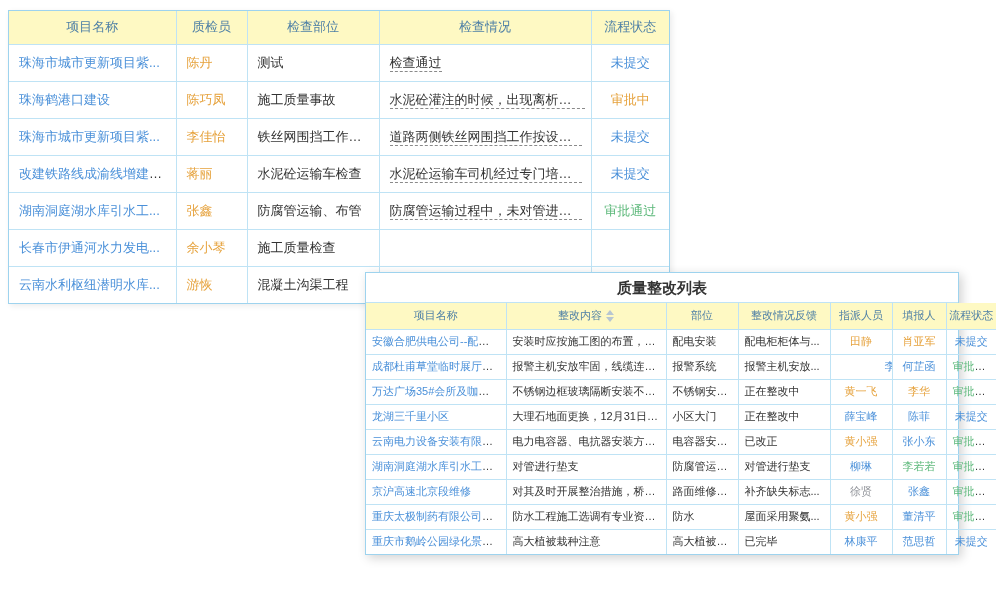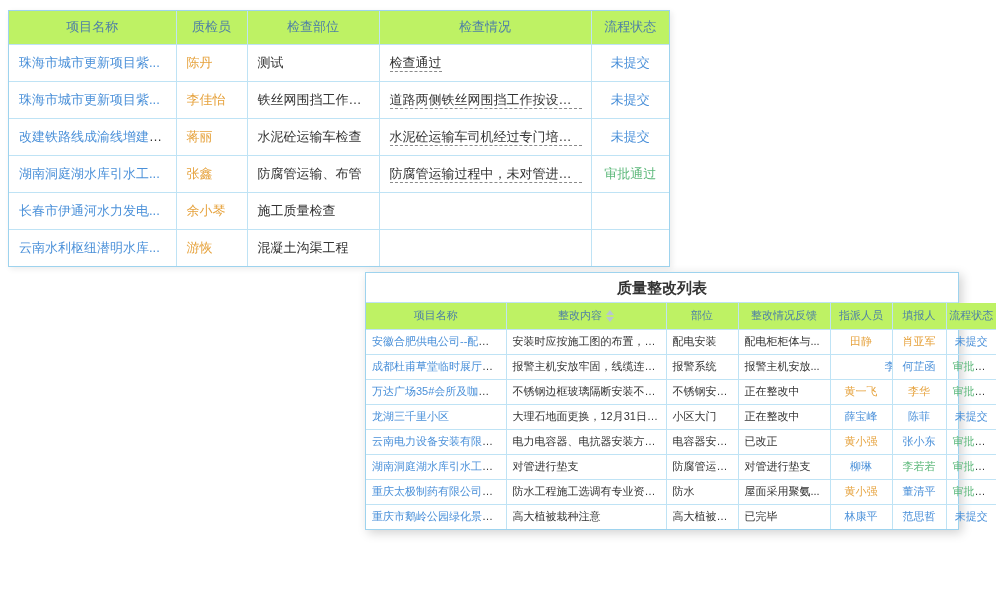--- a/index.html
+++ b/index.html
@@ -29,21 +29,21 @@
   th, td {
     border-right: 1px solid #bfe3f5;
     border-bottom: 1px solid #bfe3f5;
     overflow: hidden;
     white-space: nowrap;
     text-overflow: ellipsis;
   }
   th:last-child, td:last-child { border-right: none; }
   tbody tr:last-child td { border-bottom: none; }
   thead th {
-    background: #bef264;
+    background: #fef9c3;
     color: #4f80a6;
     font-weight: normal;
     text-align: center;
   }
   td { text-align: left; color: #333333; }
   td.center, th.center { text-align: center; }
 
   
   #card1 { left: 8px; top: 10px; width: 662px; box-shadow: 2px 2px 6px rgba(0,0,0,0.08); }
   #card1 .title { height: 44px; line-height: 44px; font-size: 20px; }
@@ -97,20 +97,27 @@
         <th>流程状态</th>
       </tr>
     </thead>
     <tbody id="t1-body">
         <tr>
           <td><span class="link">珠海市城市更新项目紫...</span></td>
           <td><span class="orange">陈丹</span></td>
           <td><span>测试</span></td>
           <td><span class="tip">检查通过</span></td>
           <td class="center"><span style="color: rgb(74, 144, 217);">未提交</span></td>
+        </tr>
+        <tr>
+          <td><span class="link">珠海鹤港口建设</span></td>
+          <td><span class="orange">陈巧凤</span></td>
+          <td><span>施工质量事故</span></td>
+          <td><span class="tip">水泥砼灌注的时候，出现离析现象</span></td>
+          <td class="center"><span style="color: rgb(230, 162, 60);">审批中</span></td>
         </tr>
         <tr>
           <td><span class="link">珠海市城市更新项目紫...</span></td>
           <td><span class="orange">李佳怡</span></td>
           <td><span>铁丝网围挡工作检查</span></td>
           <td><span class="tip">道路两侧铁丝网围挡工作按设计...</span></td>
           <td class="center"><span style="color: rgb(74, 144, 217);">未提交</span></td>
         </tr>
         <tr>
           <td><span class="link">改建铁路线成渝线增建第...</span></td>
@@ -221,20 +228,29 @@
         <tr>
           <td><span class="link">湖南洞庭湖水库引水工程施工1标</span></td>
           <td><span>对管进行垫支</span></td>
           <td><span>防腐管运输...</span></td>
           <td><span>对管进行垫支</span></td>
           <td class="center"><span style="color: rgb(74, 144, 217);">柳琳</span></td>
           <td class="center"><span style="color: rgb(92, 184, 122);">李若若</span></td>
           <td class="center"><span style="color: rgb(92, 184, 122);">审批通过</span></td>
         </tr>
         <tr>
+          <td><span class="link">京沪高速北京段维修</span></td>
+          <td><span>对其及时开展整治措施，桥头...</span></td>
+          <td><span>路面维修检...</span></td>
+          <td><span>补齐缺失标志...</span></td>
+          <td class="center"><span style="color: rgb(144, 147, 153);">徐贤</span></td>
+          <td class="center"><span style="color: rgb(74, 144, 217);">张鑫</span></td>
+          <td class="center"><span style="color: rgb(92, 184, 122);">审批通过</span></td>
+        </tr>
+        <tr>
           <td><span class="link">重庆太极制药有限公司亳州中...</span></td>
           <td><span>防水工程施工选调有专业资质...</span></td>
           <td><span>防水</span></td>
           <td><span>屋面采用聚氨...</span></td>
           <td class="center"><span style="color: rgb(230, 162, 60);">黄小强</span></td>
           <td class="center"><span style="color: rgb(74, 144, 217);">董清平</span></td>
           <td class="center"><span style="color: rgb(92, 184, 122);">审批通过</span></td>
         </tr>
         <tr>
           <td><span class="link">重庆市鹅岭公园绿化景观提升...</span></td>

